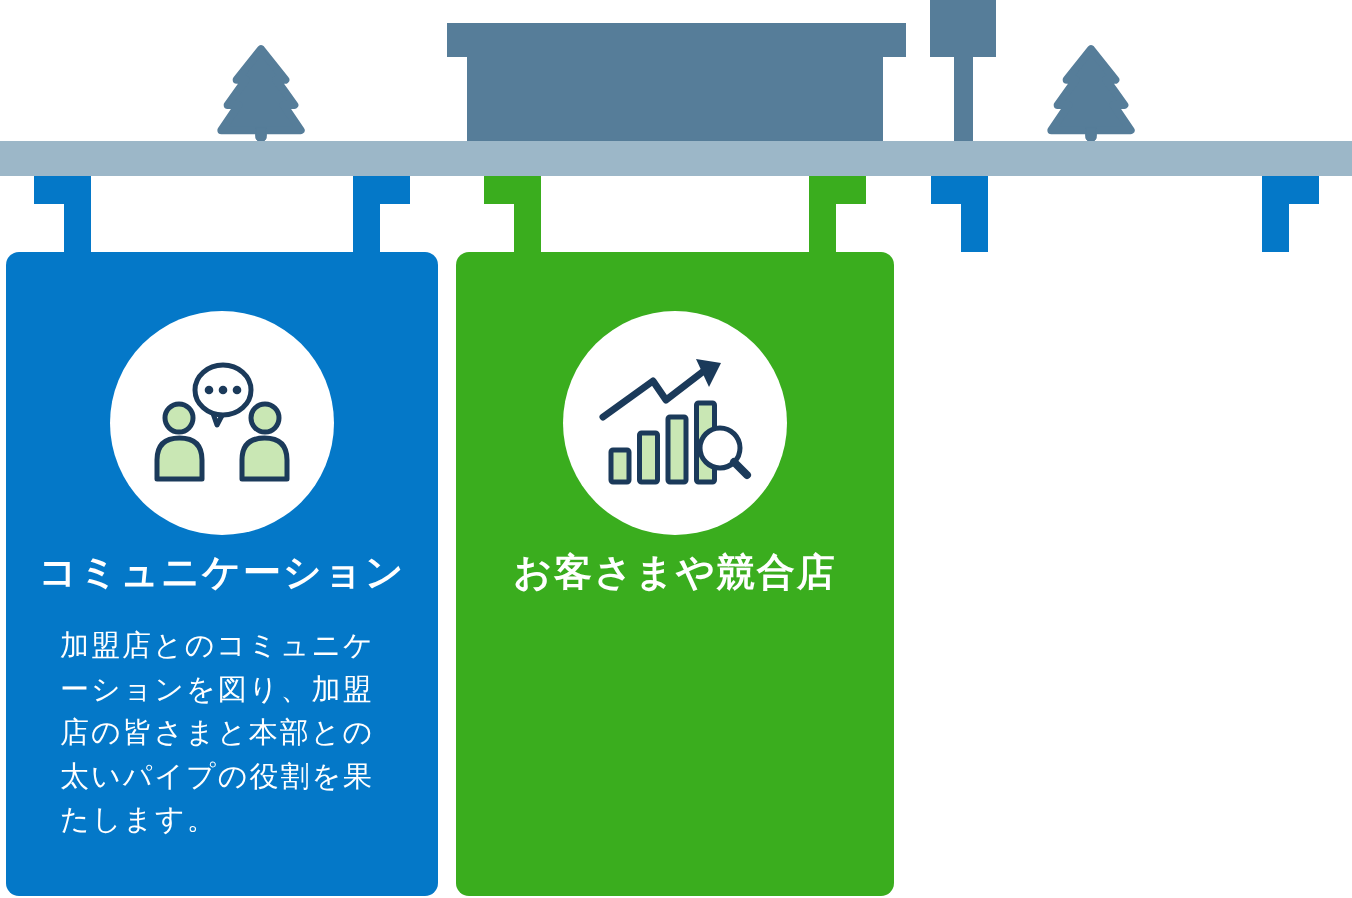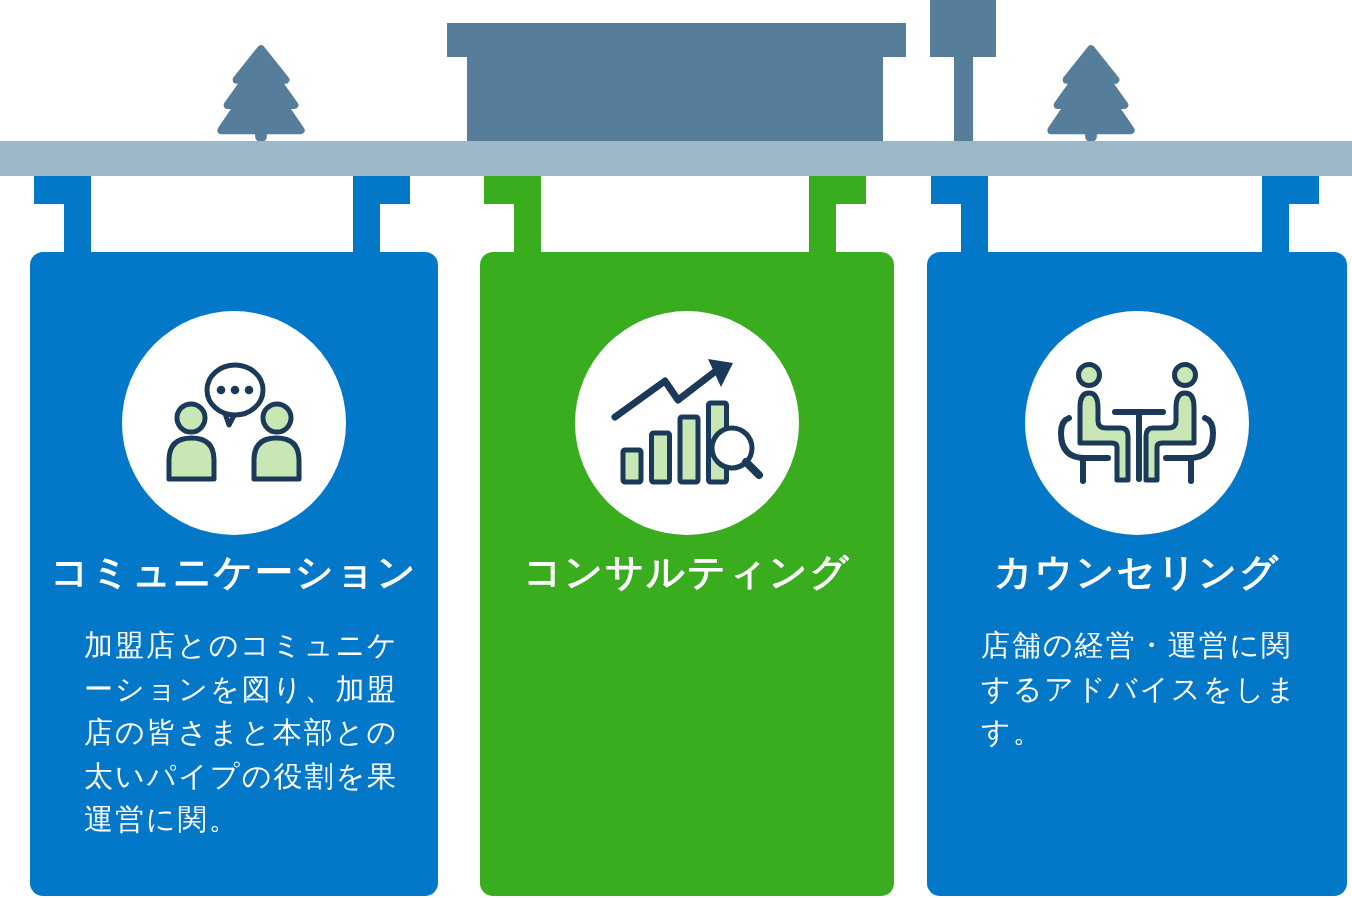--- a/index.html
+++ b/index.html
@@ -25,21 +25,21 @@
   .g1 { left:6px;   width:432px; }
   .g2 { left:456px; width:438px; }
   .g3 { left:903px; width:444px; }
   .hanger { position:absolute; top:0; width:57px; height:76px; }
   .hanger.left  { left:28px; }
   .hanger.right { right:28px; }
   .hanger .wide  { position:absolute; top:0; left:0; width:57px; height:28px; }
   .hanger .strap { position:absolute; top:0; width:27px; height:76px; }
   .hanger.left  .strap { right:0; }
   .hanger.right .strap { left:0; }
-  .card { position:absolute; top:76px; left:0; right:0; height:644px; border-radius:13px;margin-left:24px; }
+  .card { position:absolute; top:76px; left:0; right:0; height:644px; border-radius:13px; }
   .icon-circle {
     position:absolute; top:59px; left:50%; transform:translateX(-50%);
     width:224px; height:224px; border-radius:50%; background:var(--icon_bg,#fff);
   }
   .icon-circle svg { display:block; width:224px; height:224px; }
   .card-title {
     position:absolute; top:297px; left:0; right:0; margin:0;
     text-align:center; font-size:38px; line-height:46px; font-weight:bold;
     letter-spacing:2px;
   }
@@ -99,21 +99,21 @@
           <path class="leaf" d="M47 168 V149 Q47 127 69.5 127 Q92 127 92 149 V168 Z"></path>
           <circle class="leaf" cx="155" cy="107" r="14"></circle>
           <path class="leaf" d="M132 168 V149 Q132 127 154.5 127 Q177 127 177 149 V168 Z"></path>
         </svg>
       </div>
       <h2 class="card-title">コミュニケーション</h2>
       <p class="card-body">加盟店とのコミュニケ
 ーションを図り、加盟
 店の皆さまと本部との
 太いパイプの役割を果
-運営に関。</p>
+たします。</p>
     </div>
   </div>
 
   <div class="card-group g2">
     <div class="hanger left">
       <div class="wide" style="background-color: rgb(58, 173, 30);"></div>
       <div class="strap" style="background-color: rgb(58, 173, 30);"></div>
     </div>
     <div class="hanger right">
       <div class="wide" style="background-color: rgb(58, 173, 30);"></div>
@@ -125,52 +125,28 @@
           <rect class="leaf" x="48" y="139" width="18" height="32" rx="2"></rect>
           <rect class="leaf" x="76.5" y="122" width="18" height="49" rx="2"></rect>
           <rect class="leaf" x="105" y="106" width="18" height="65" rx="2"></rect>
           <rect class="leaf" x="133.5" y="92" width="18" height="79" rx="2"></rect>
           <polyline class="ink-line" stroke-width="7" points="40,106 90,70 103,89 146,56"></polyline>
           <path class="ink-solid" d="M133 48 L158 52 L146 76 Z"></path>
           <circle class="white-shape" cx="157" cy="137" r="20" stroke-width="6"></circle>
           <line class="ink-line" stroke-width="8" x1="171" y1="151" x2="184" y2="164"></line>
         </svg>
       </div>
-      <h2 class="card-title">コンサルティング</h2>
+      <h2 class="card-title">お客さまや競合店</h2>
     </div>
   </div>
 
   <div class="card-group g3">
     <div class="hanger left">
       <div class="wide" style="background-color: rgb(4, 120, 200);"></div>
       <div class="strap" style="background-color: rgb(4, 120, 200);"></div>
     </div>
     <div class="hanger right">
       <div class="wide" style="background-color: rgb(4, 120, 200);"></div>
       <div class="strap" style="background-color: rgb(4, 120, 200);"></div>
     </div>
-    <div class="card" style="color: rgb(255, 255, 255); background-color: rgb(4, 120, 200);">
-      <div class="icon-circle">
-        <svg viewBox="0 0 224 224">
-          <g>
-            <path class="ink-line" stroke-width="6" d="M44 107 Q36 110 36 122 Q36 147 60 147 H83"></path>
-            <line class="ink-line" stroke-width="6" x1="58" y1="147" x2="58" y2="170"></line>
-            <path class="leaf" d="M55 132 V96 Q55 82 64 82 Q73 82 73 97 V110 Q73 117 81 117 H96 Q103 117 103 125 V169 H92 V136 Q92 132 87 132 Z"></path>
-            <circle class="leaf" cx="64" cy="64" r="10.5"></circle>
-          </g>
-          <line class="ink-line" stroke-width="6" x1="90" y1="101" x2="138" y2="101"></line>
-          <line class="ink-line" stroke-width="6" x1="114" y1="101" x2="114" y2="168"></line>
-          <g transform="translate(224 0) scale(-1 1)">
-            <path class="ink-line" stroke-width="6" d="M44 107 Q36 110 36 122 Q36 147 60 147 H83"></path>
-            <line class="ink-line" stroke-width="6" x1="58" y1="147" x2="58" y2="170"></line>
-            <path class="leaf" d="M55 132 V96 Q55 82 64 82 Q73 82 73 97 V110 Q73 117 81 117 H96 Q103 117 103 125 V169 H92 V136 Q92 132 87 132 Z"></path>
-            <circle class="leaf" cx="64" cy="64" r="10.5"></circle>
-          </g>
-        </svg>
-      </div>
-      <h2 class="card-title">カウンセリング</h2>
-      <p class="card-body">店舗の経営・運営に関
-するアドバイスをしま
-す。</p>
-    </div>
   </div>
 
 </div>
 
 </body></html>

